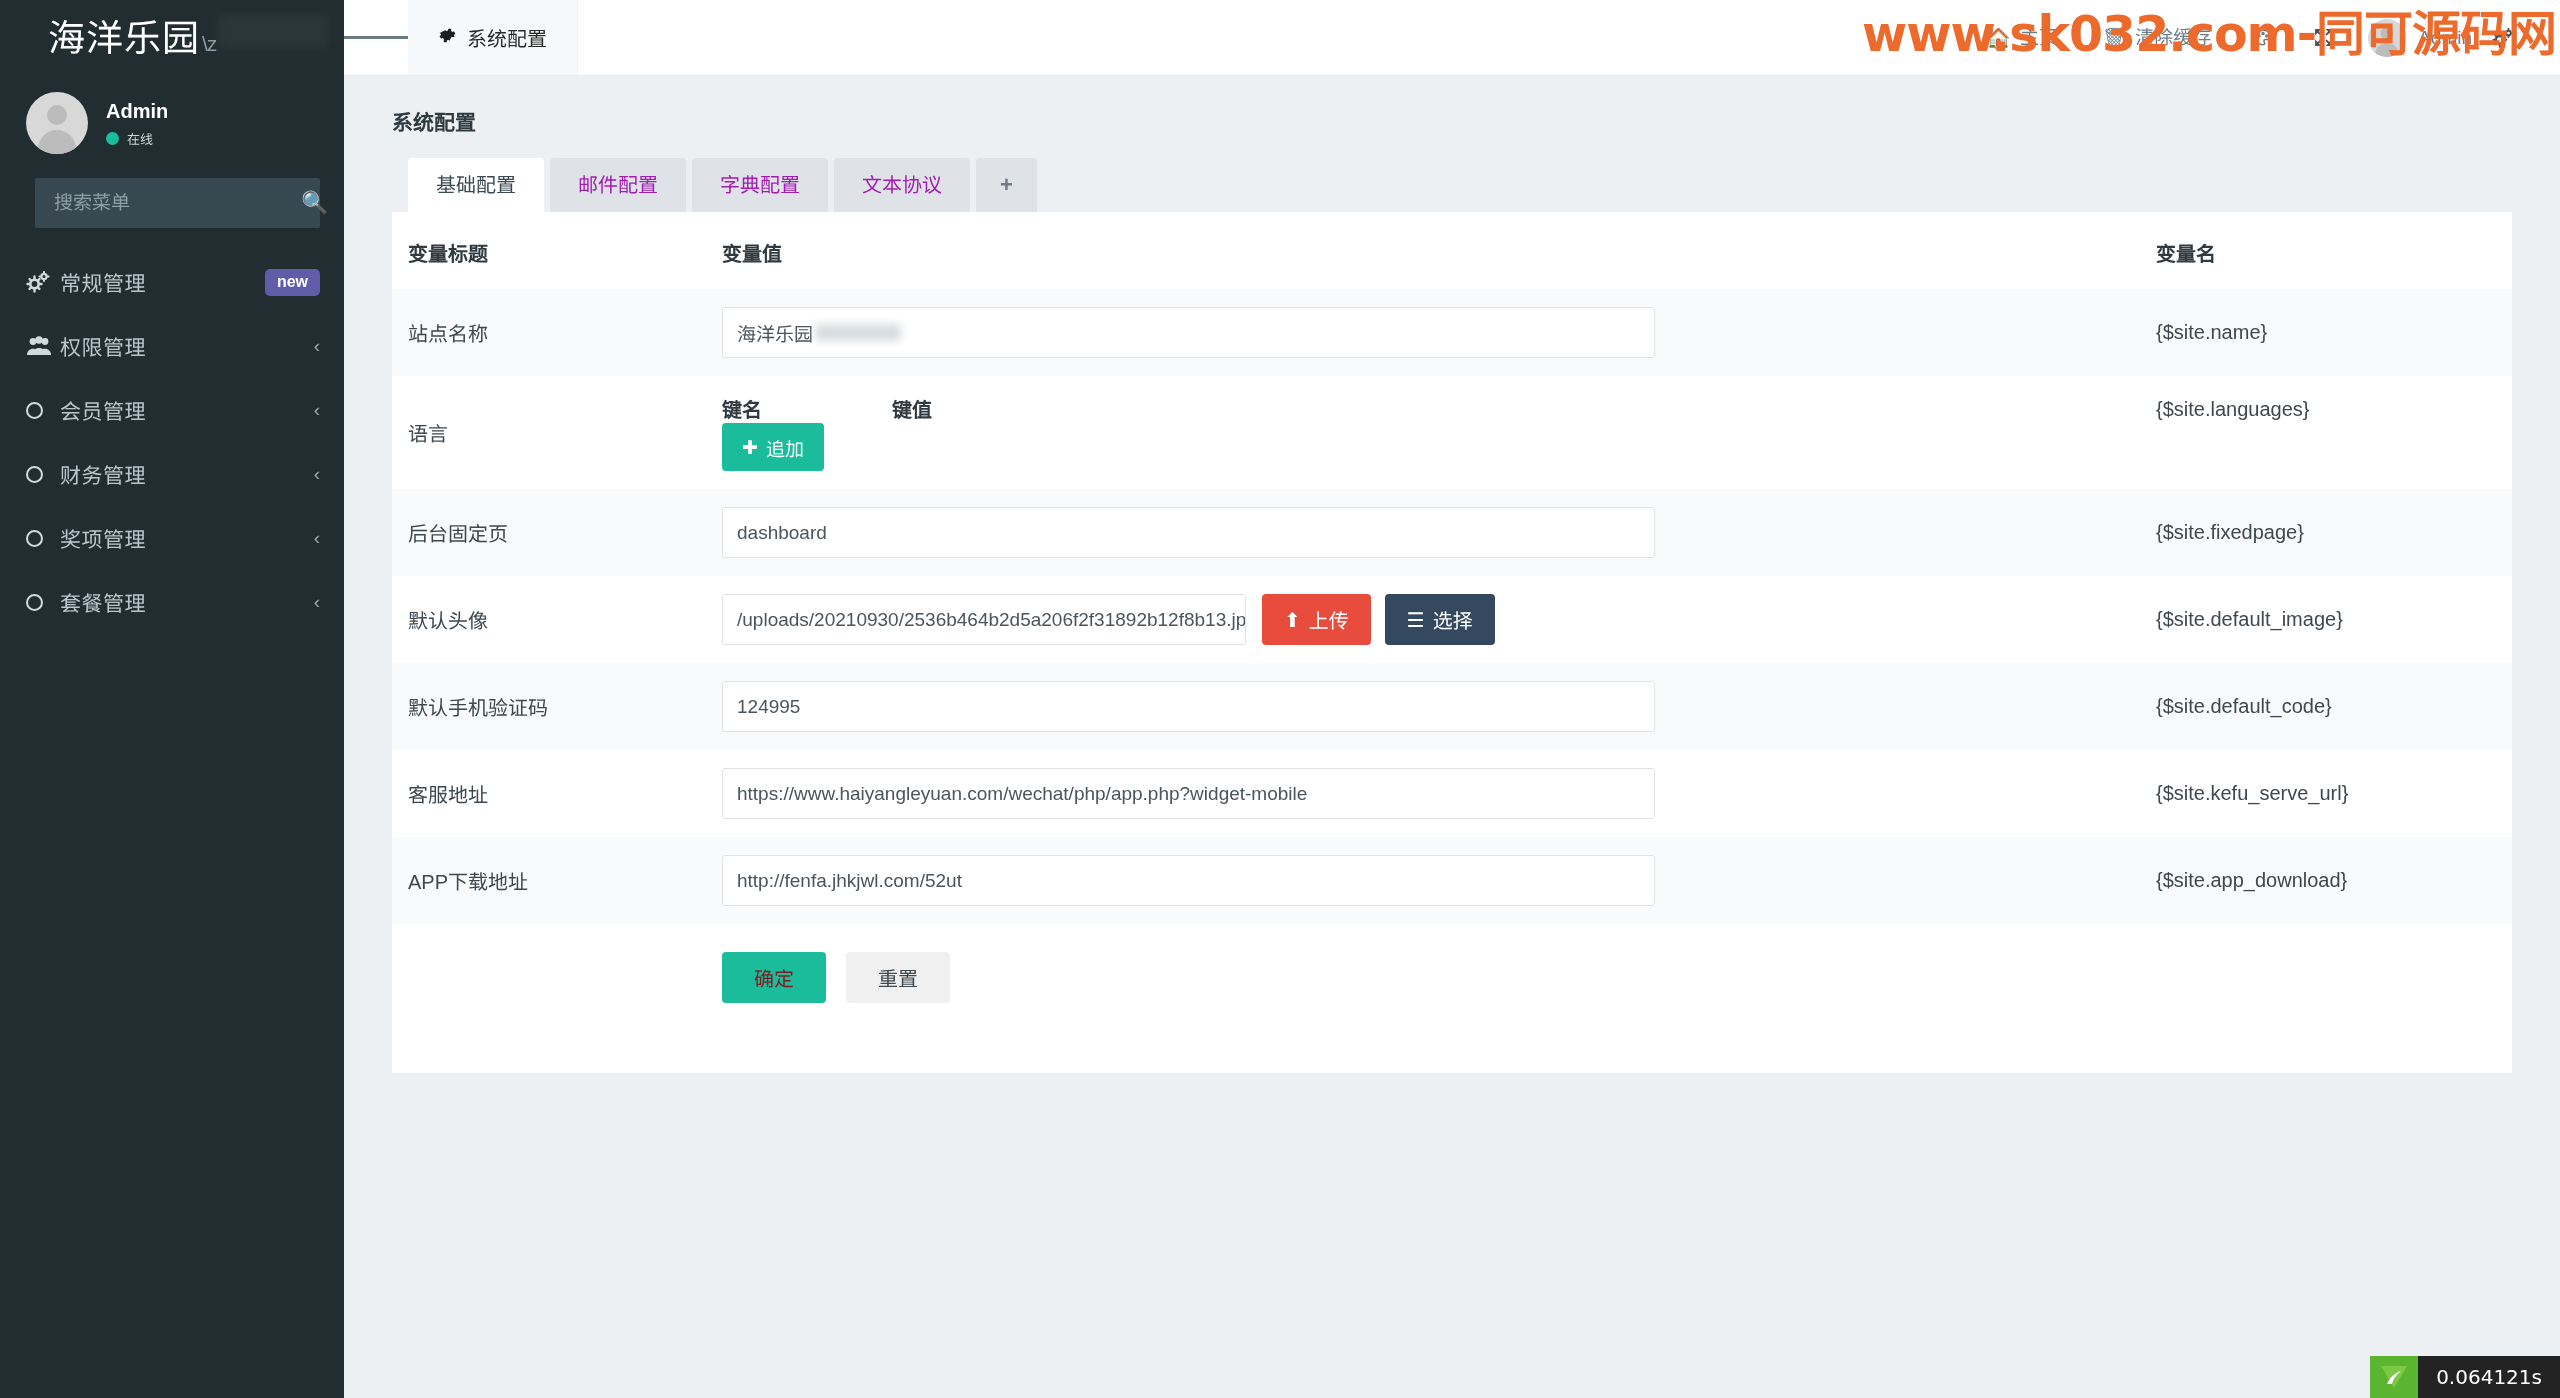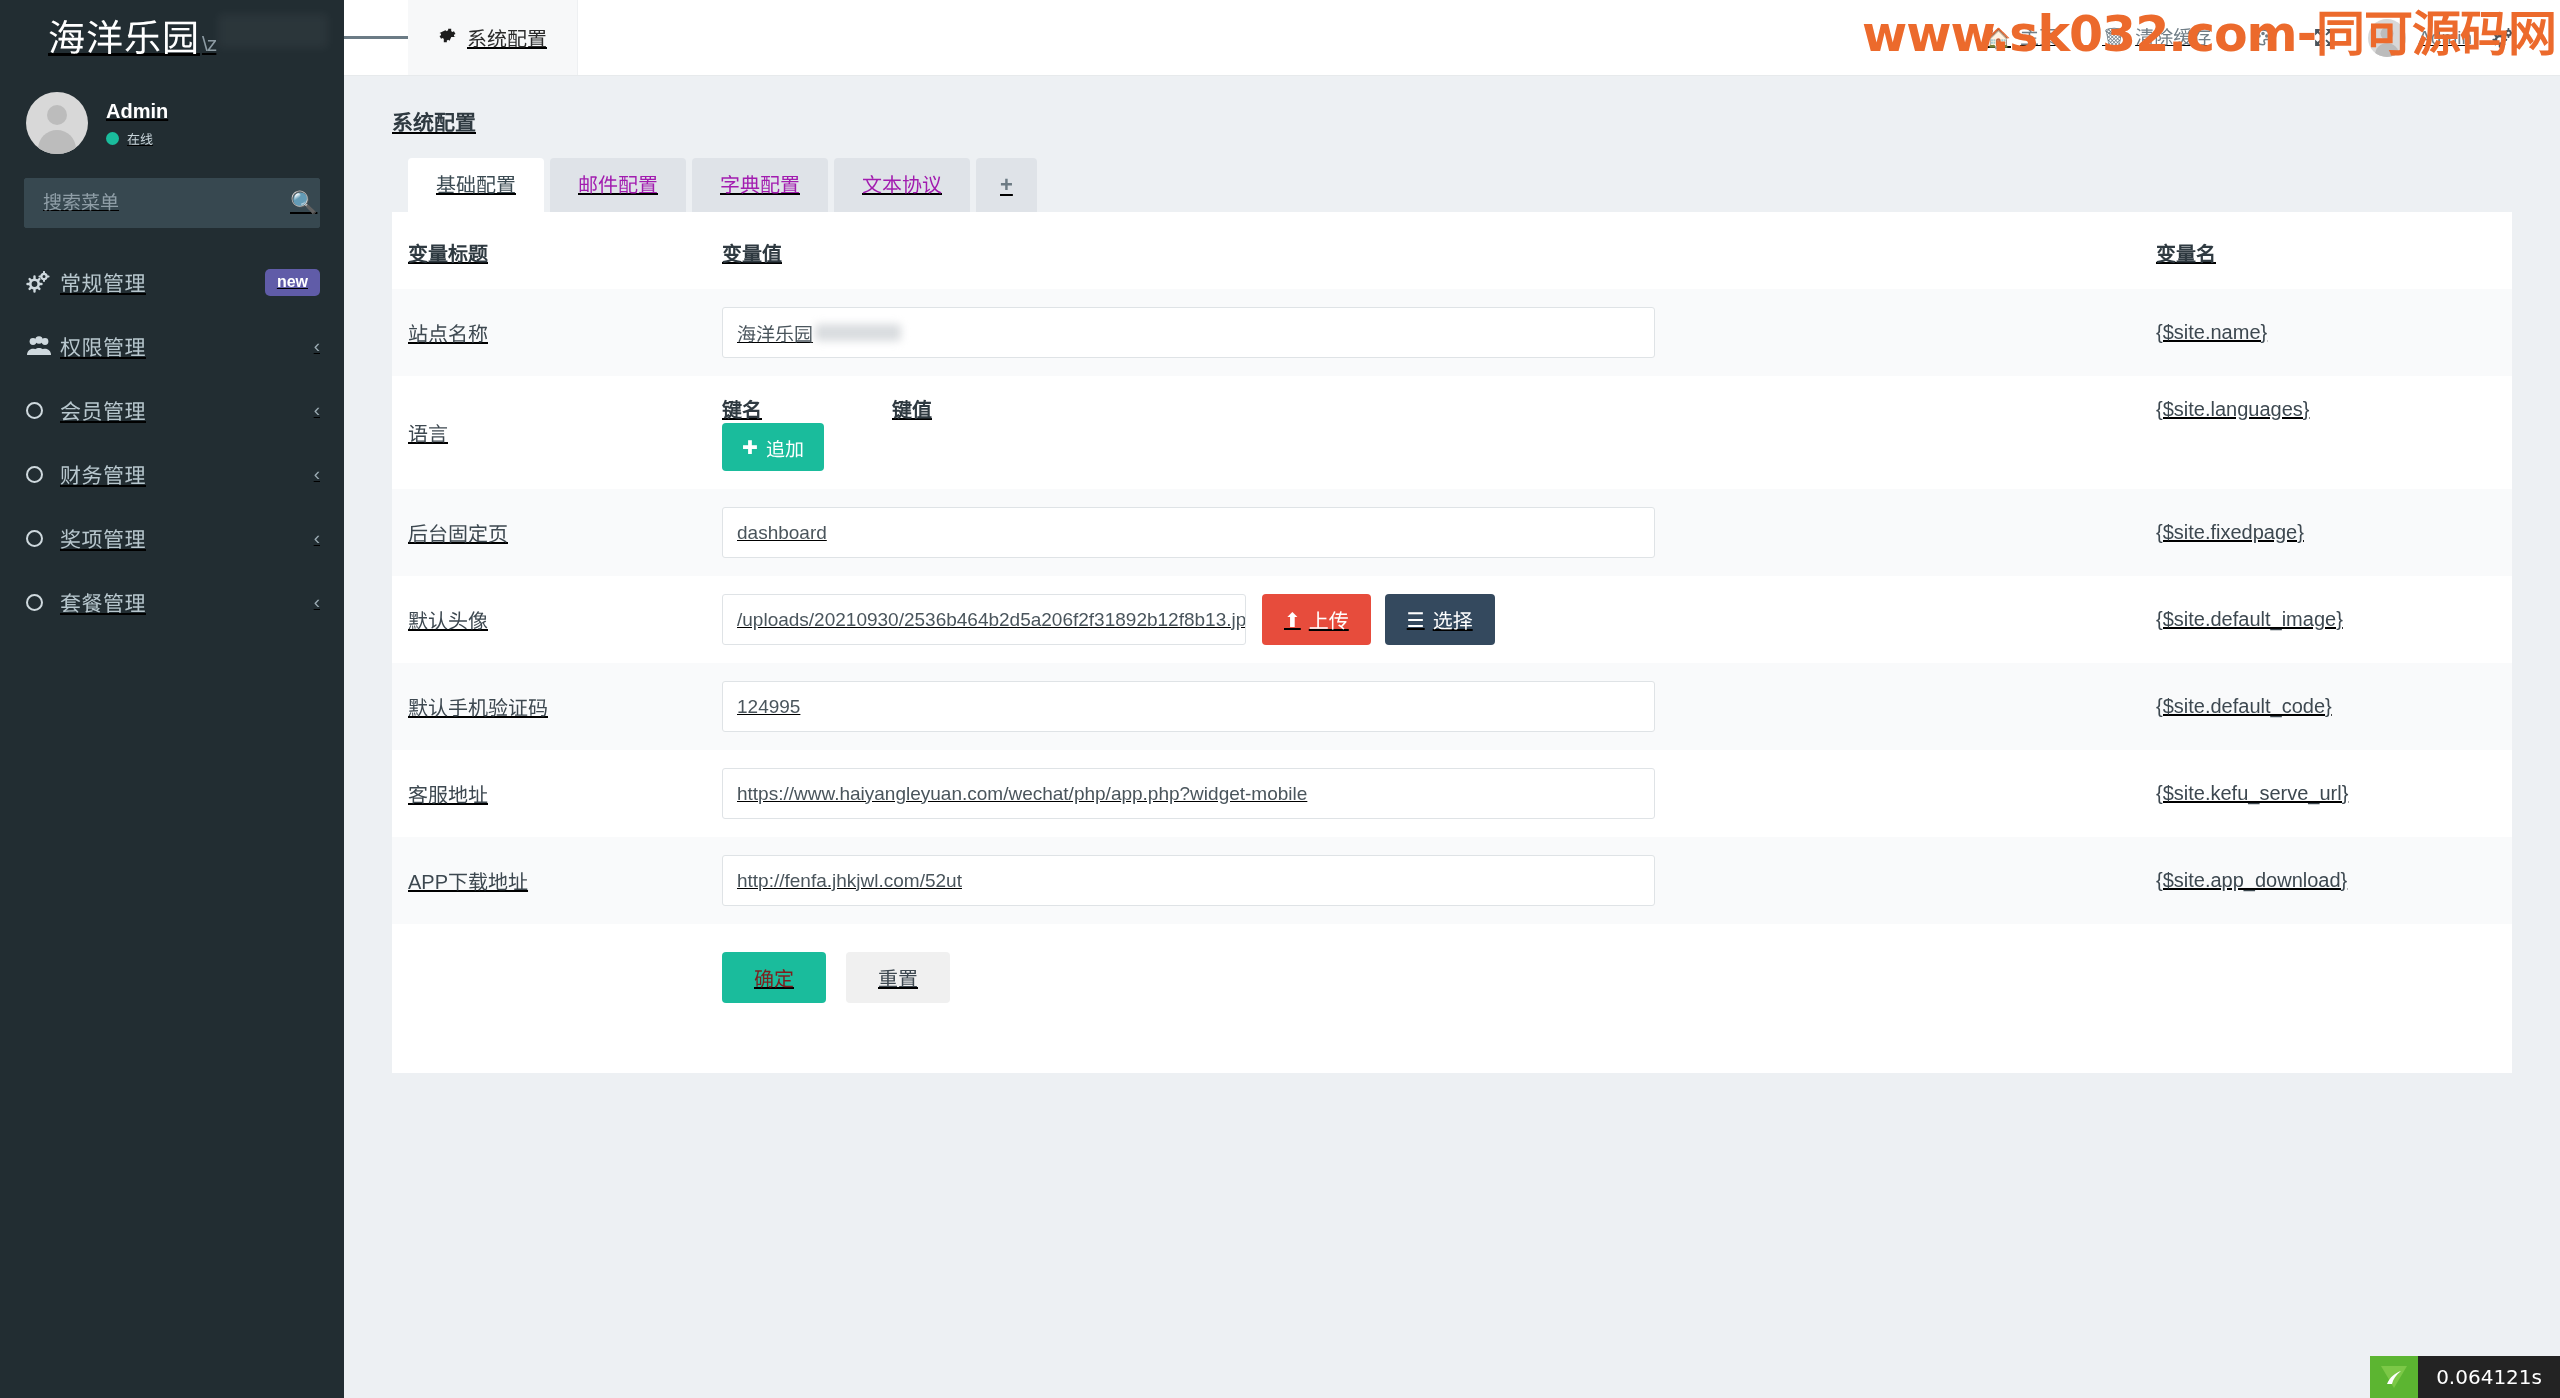--- a/index.html
+++ b/index.html
@@ -6,21 +6,21 @@
   * { box-sizing: border-box; }
   html, body {
     margin: 0; padding: 0;
     width: 2560px; height: 1398px;
     overflow: hidden;
     background: #edf0f3;
     font-family: "Liberation Sans", "DejaVu Sans", sans-serif;
     -webkit-font-smoothing: antialiased;
   }
 
-  .app { position: relative; width: 2560px; height: 1168px; display: flex; text-decoration: underline; }
+  .app { position: relative; width: 2560px; height: 1168px; display: flex; }
 
   
   .sidebar {
     width: 344px; min-width: 344px; height: 1398px;
     background: #222d32; color: #b8c7ce;
     position: relative; z-index: 5;
   }
   .brand {
     height: 76px; display: flex; align-items: center;
     padding-left: 48px; position: relative;
@@ -61,21 +61,21 @@
   }
   .userinfo { margin-left: 18px; }
   .username { color:#fff; font-size:20px; font-weight:bold; line-height:1.2; }
   .userstatus { font-size:13px; color:#c8d4da; margin-top:6px; display:flex; align-items:center; }
   .dot-online {
     width: 13px; height: 13px; border-radius: 50%;
     background: #1abc9c; display:inline-block; margin-right: 8px;
   }
 
   .searchbox {
-    margin: 8px 24px 0 24px; height: 50px;
+    margin: 8px 24px 0 35px; height: 50px;
     background: #374850; border: 1px solid #374850;
     display: flex; align-items: center;
     padding: 8px 16px; border-radius: 2px;
   }
   .searchbox input {
     flex: 1; background: transparent; border: none; outline: none;
     color: #c3ccd2; font-size: 19px;
     font-family: "Liberation Sans","DejaVu Sans", sans-serif;
   }
   .searchbox input::placeholder { color: #8f9ea7; }

